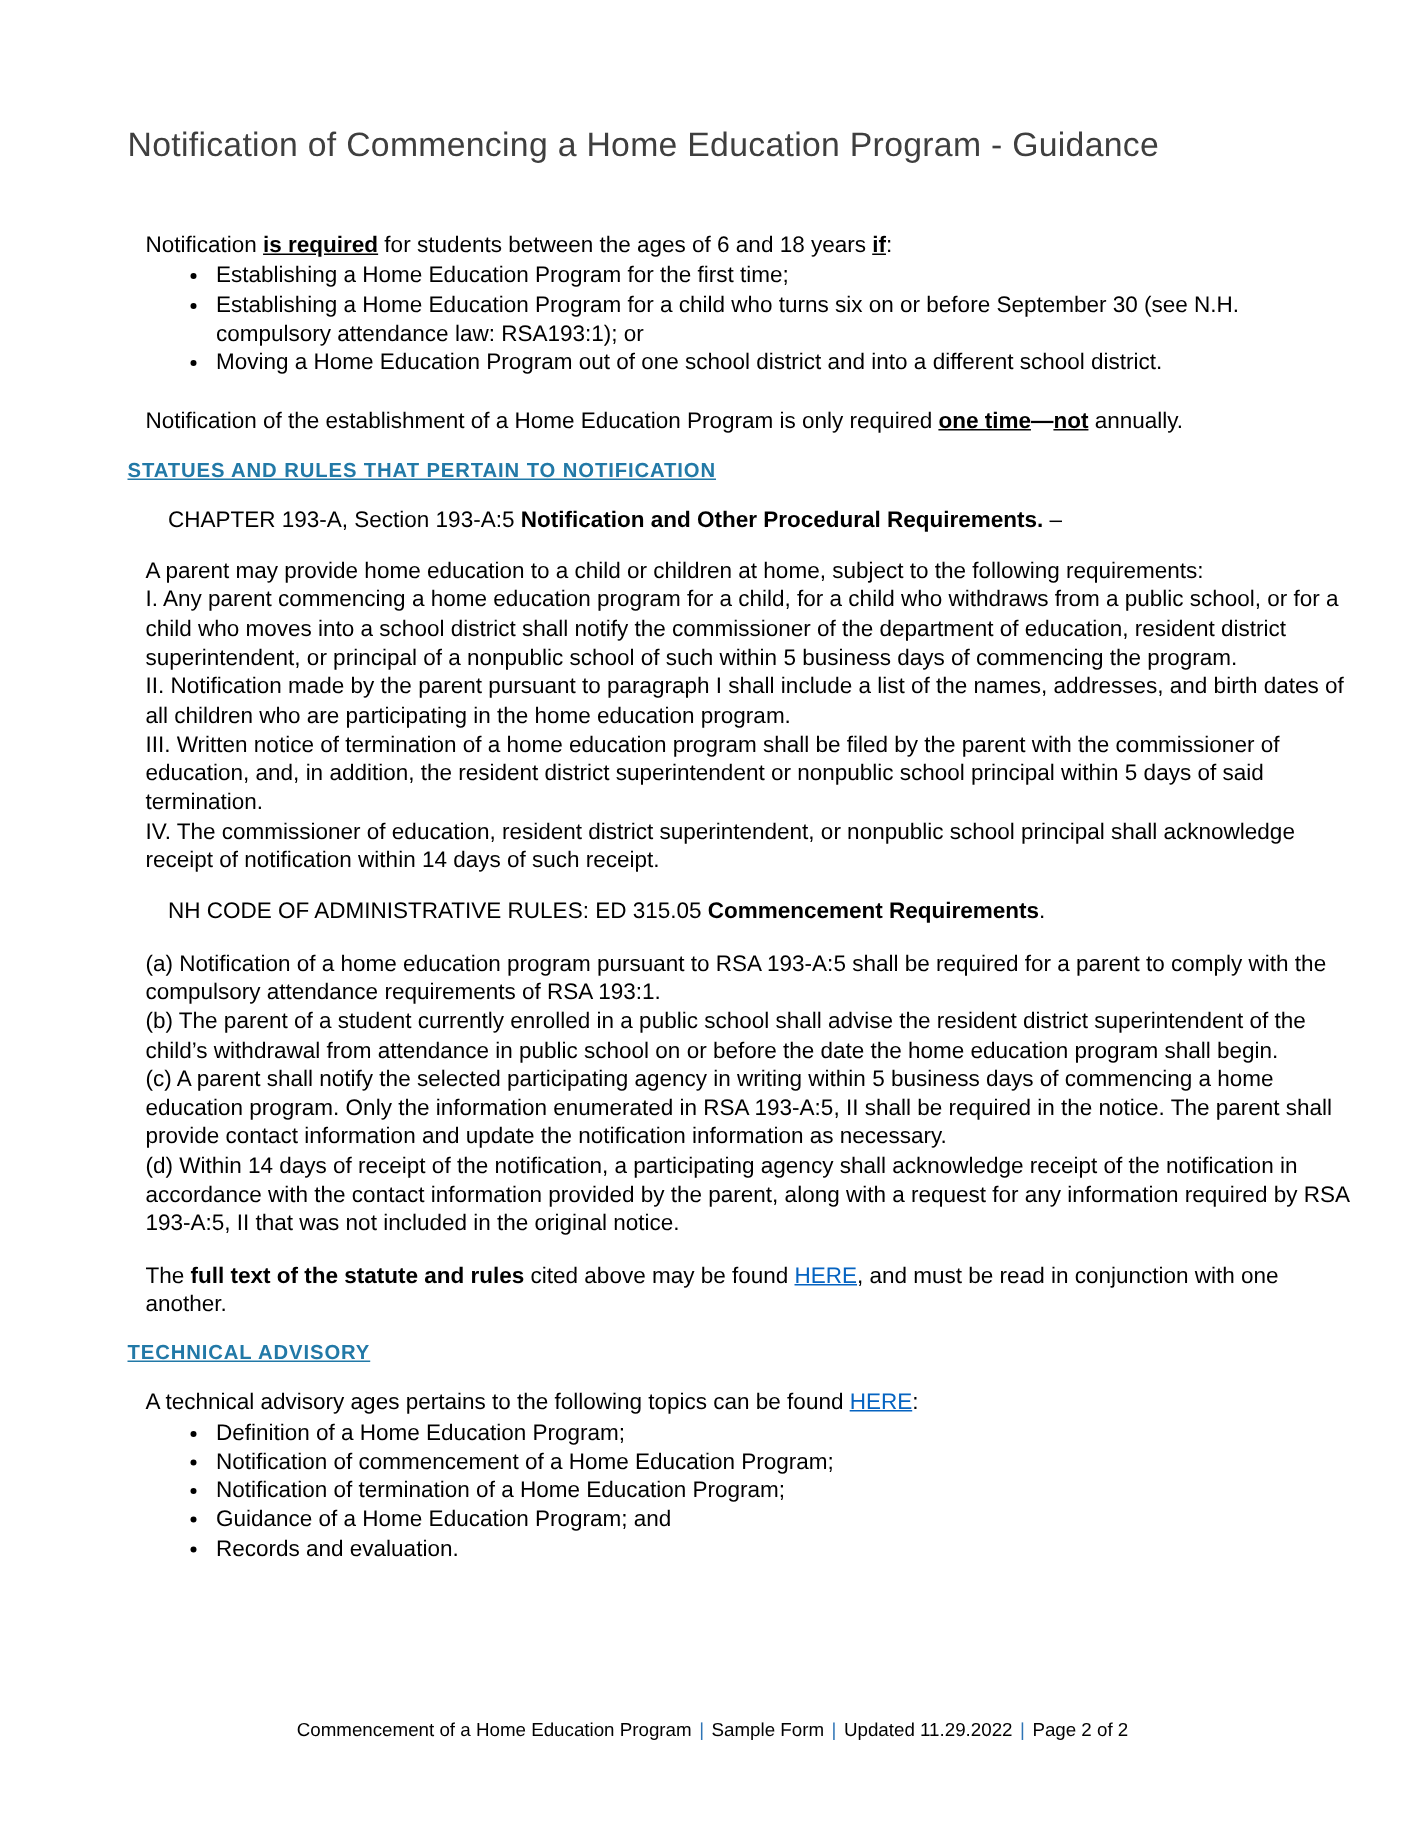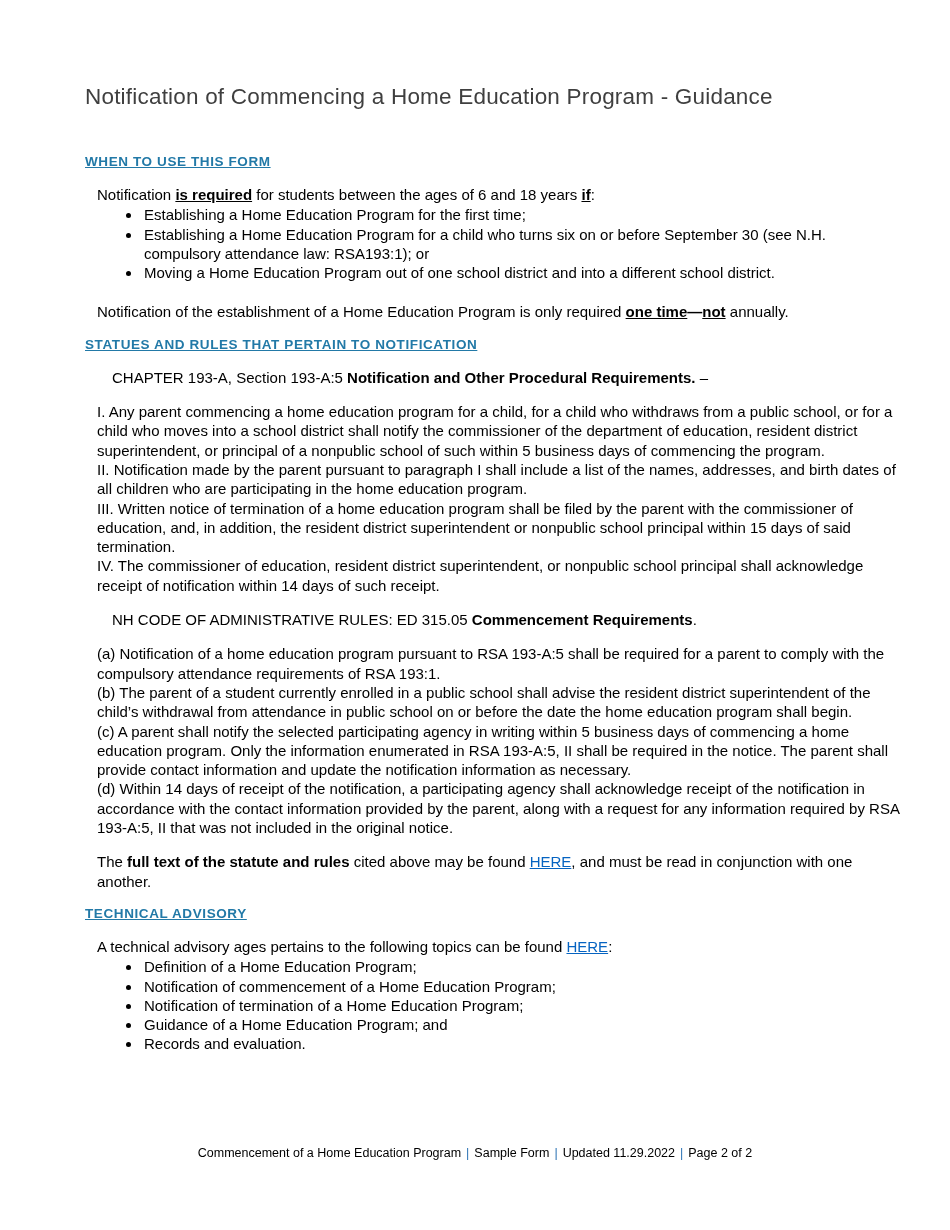--- a/index.html
+++ b/index.html
@@ -65,40 +65,40 @@
     color: var(--separator-blue, #2e74b5);
     margin: 0 5px;
   }
 </style>
 </head>
 <body>
 
 <div class="page">
   <h1 class="doc-title">Notification of Commencing a Home Education Program - Guidance</h1>
   <div>
-      <h2 class="section-heading">WHEN TO USE THIS FORM</h2>
       <div class="para tight">
         <div class="line"><span>Notification </span><span class="b u">is required</span><span> for students between the ages of 6 and 18 years </span><span class="b u">if</span><span>:</span></div>
       </div>
       <ul class="bullets">
         <li><span>Establishing a Home Education Program for the first time;</span></li>
         <li><span>Establishing a Home Education Program for a child who turns six on or before September 30 (see N.H. compulsory attendance law: RSA193:1); or</span></li>
         <li><span>Moving a Home Education Program out of one school district and into a different school district.</span></li>
       </ul>
       <div class="para">
         <div class="line"><span>Notification of the establishment of a Home Education Program is only required </span><span class="b u">one time</span><span class="b">—</span><span class="b u">not</span><span> annually.</span></div>
       </div>
       <h2 class="section-heading">STATUES AND RULES THAT PERTAIN TO NOTIFICATION</h2>
       <div class="para indent">
         <div class="line"><span>CHAPTER 193-A, Section 193-A:5 </span><span class="b">Notification and Other Procedural Requirements.</span><span> –</span></div>
       </div>
       <div class="para">
+        <div class="line"><span>A parent may provide home education to a child or children at home, subject to the following requirements:</span></div>
         <div class="line"><span>I. Any parent commencing a home education program for a child, for a child who withdraws from a public school, or for a child who moves into a school district shall notify the commissioner of the department of education, resident district superintendent, or principal of a nonpublic school of such within 5 business days of commencing the program.</span></div>
         <div class="line"><span>II. Notification made by the parent pursuant to paragraph I shall include a list of the names, addresses, and birth dates of all children who are participating in the home education program.</span></div>
-        <div class="line"><span>III. Written notice of termination of a home education program shall be filed by the parent with the commissioner of education, and, in addition, the resident district superintendent or nonpublic school principal within 15 days of said termination.</span></div>
+        <div class="line"><span>III. Written notice of termination of a home education program shall be filed by the parent with the commissioner of education, and, in addition, the resident district superintendent or nonpublic school principal within 5 days of said termination.</span></div>
         <div class="line"><span>IV. The commissioner of education, resident district superintendent, or nonpublic school principal shall acknowledge receipt of notification within 14 days of such receipt.</span></div>
       </div>
       <div class="para indent">
         <div class="line"><span>NH CODE OF ADMINISTRATIVE RULES: ED 315.05 </span><span class="b">Commencement Requirements</span><span>.</span></div>
       </div>
       <div class="para">
         <div class="line"><span>(a) Notification of a home education program pursuant to RSA 193-A:5 shall be required for a parent to comply with the compulsory attendance requirements of RSA 193:1.</span></div>
         <div class="line"><span>(b) The parent of a student currently enrolled in a public school shall advise the resident district superintendent of the child’s withdrawal from attendance in public school on or before the date the home education program shall begin.</span></div>
         <div class="line"><span>(c) A parent shall notify the selected participating agency in writing within 5 business days of commencing a home education program. Only the information enumerated in RSA 193-A:5, II shall be required in the notice. The parent shall provide contact information and update the notification information as necessary.</span></div>
         <div class="line"><span>(d) Within 14 days of receipt of the notification, a participating agency shall acknowledge receipt of the notification in accordance with the contact information provided by the parent, along with a request for any information required by RSA 193-A:5, II that was not included in the original notice.</span></div>

